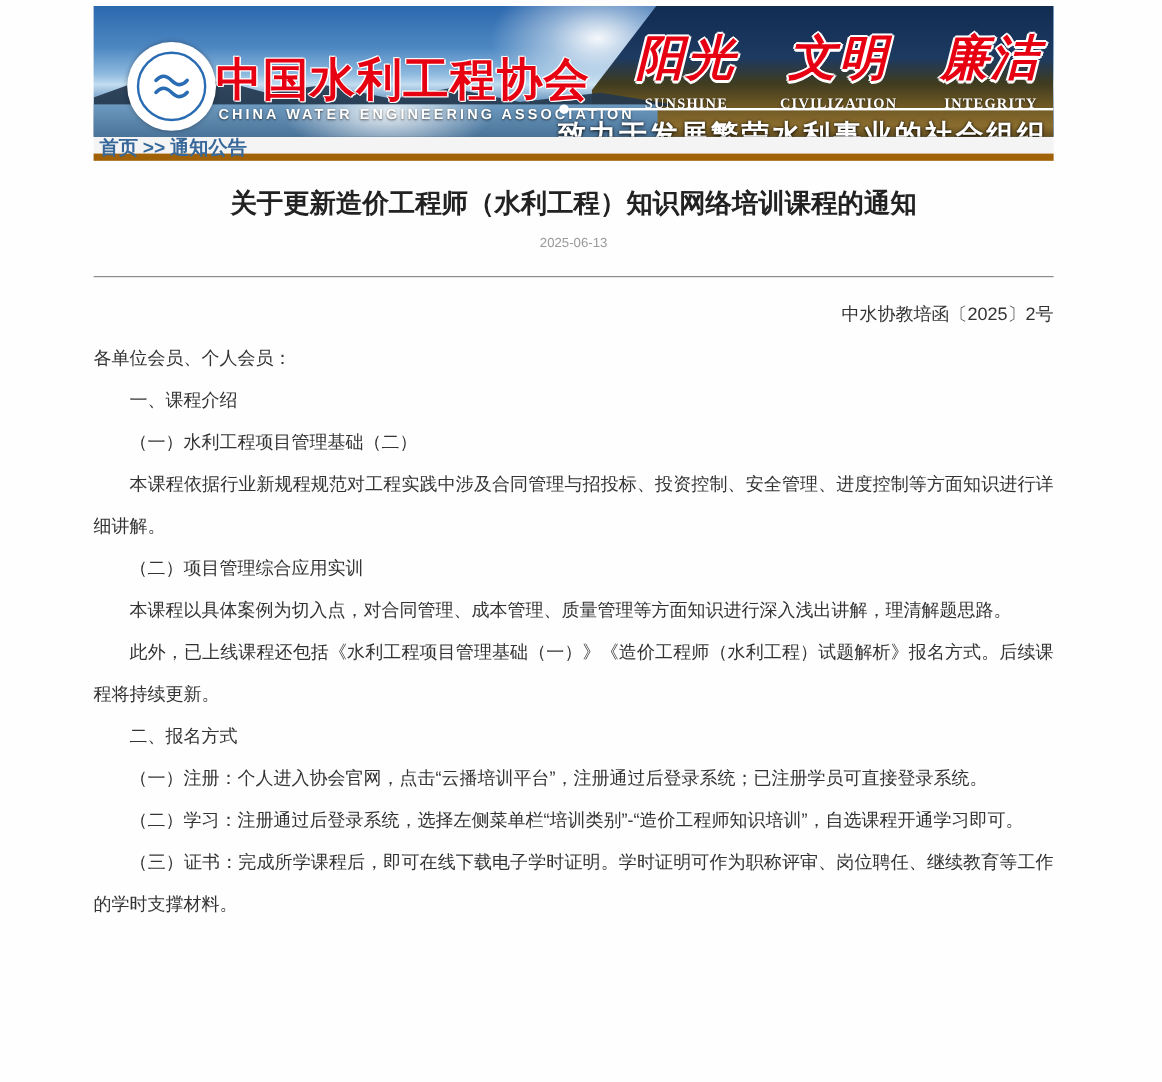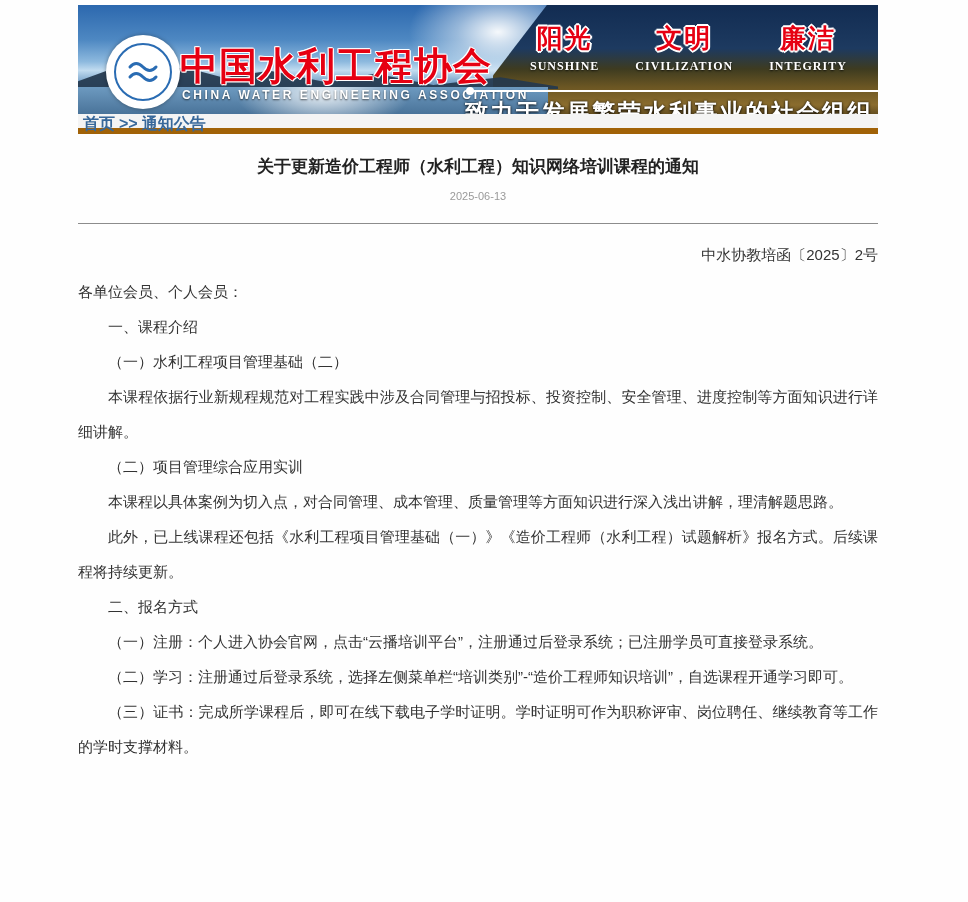--- a/index.html
+++ b/index.html
@@ -55,22 +55,23 @@
     text-shadow:-1px 0 #fff,1px 0 #fff,0 -1px #fff,0 1px #fff,1px 1px #fff,-1px -1px #fff;
   }
   .org-en {
     position:absolute; left:104px; top:83px;
     font-size:12px; font-weight:bold; color:#fff; letter-spacing:2.6px; white-space:nowrap;
     text-shadow:0 1px 2px rgba(0,0,0,.65);
   }
   .motto { position:absolute; left:452px; top:16px; display:flex; gap:36px; }
   .motto-item { text-align:center; }
   .motto-cn {
-    font-size:26px; font-weight:bold; color:#e60012; letter-spacing:2px;
+    font-size:40px; font-weight:bold; color:#e60012; letter-spacing:2px;
     text-shadow:-2px 0 #fff,2px 0 #fff,0 -2px #fff,0 2px #fff,-1px -1px #fff,1px 1px #fff,-1px 1px #fff,1px -1px #fff;
+    font-style:italic;
   }
   .motto-en {
     margin-top:3px; font-family:Liberation Serif, serif;
     font-size:12px; font-weight:bold; color:#fff; letter-spacing:1px;
     text-shadow:0 1px 2px rgba(0,0,0,.75);
   }
   .banner-line { position:absolute; left:392px; top:85px; width:408px; height:2px; background:#fff; }
   .banner-line::before {
     content:""; position:absolute; left:-4px; top:-3px; width:8px; height:8px;
     border-radius:50%; background:#fff;
@@ -87,21 +88,21 @@
     width:800px; height:20px; line-height:19px; background:#f4f4f4;
     border-bottom:6px solid #a16207; padding-left:5px;
     font-size:16px; font-weight:bold; color:#38689a;
   }
   .breadcrumb a { color:#38689a; text-decoration:none; cursor:pointer; }
   .crumb-sep { margin:0 4px; font-weight:bold; }
 
   
   .article-title {
     margin-top:21px; text-align:center;
-    font-size:17px; font-weight:bold; color:#222;
+    font-size:22px; font-weight:bold; color:#222;
   }
   .article-date { margin-top:12px; text-align:center; font-size:11px; color:#9a9a9a; }
   .article-divider { margin-top:21px; border:0; border-top:1px solid #8c8c8c; height:0; }
   .doc-number { margin-top:22px; text-align:right; font-size:15px; color:#333; }
   .article-body { margin-top:9px; }
   .article-body p {
     font-size:15px; line-height:35px; text-align:justify; color:#333;
   }
   .article-body p.indent { text-indent:2em; }
 </style>

